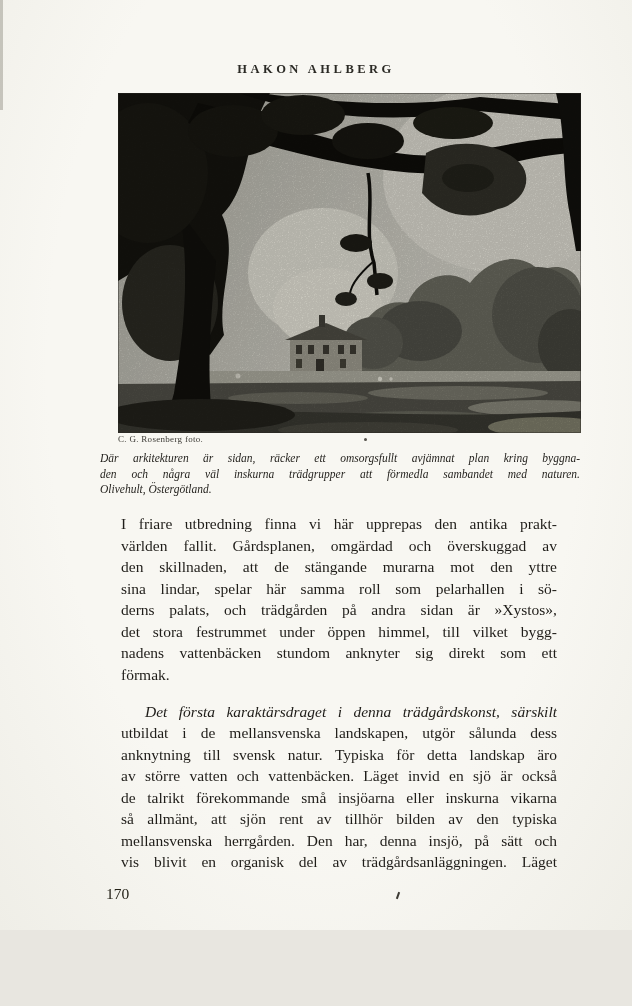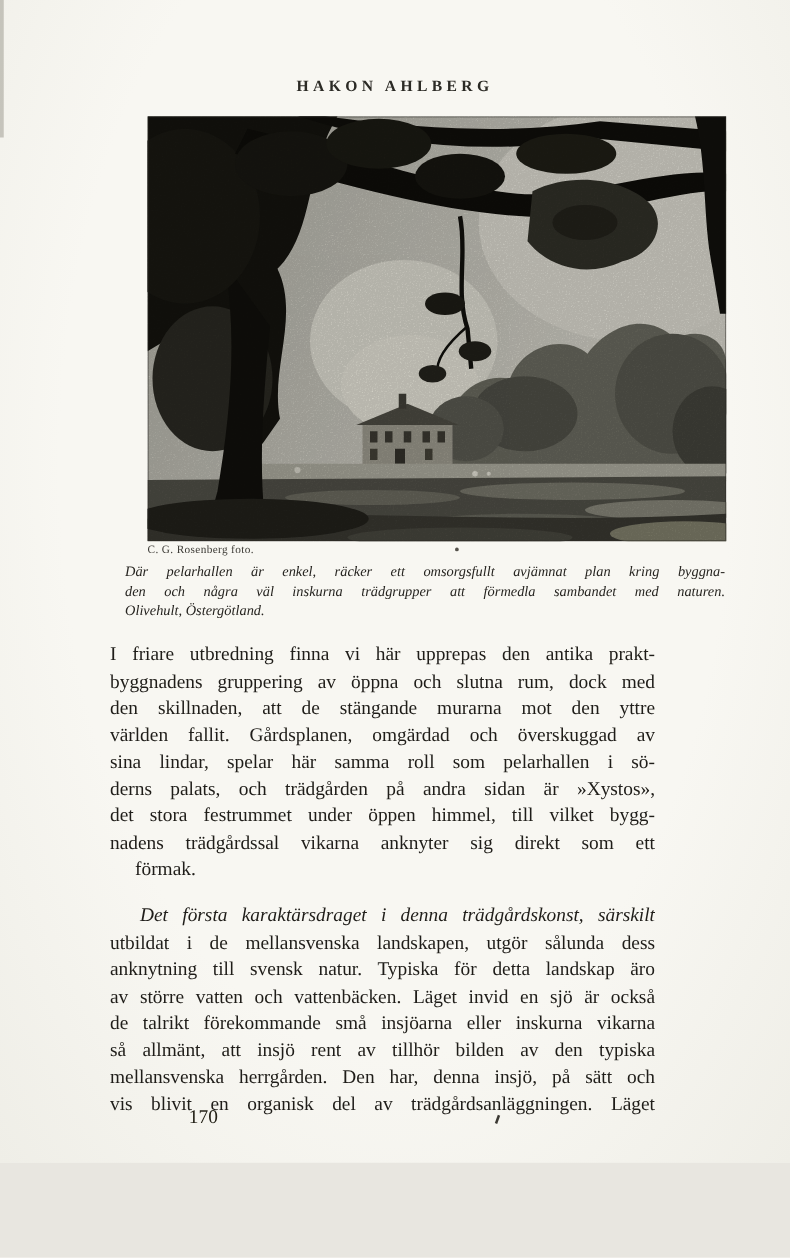--- a/index.html
+++ b/index.html
@@ -27,31 +27,31 @@
     text-align:left;font-size:9px;color:#3d3b36;letter-spacing:.3px;
   }
   .caption{
     position:absolute;left:100px;top:451px;width:480px;
     font-style:italic;font-size:11.5px;line-height:15.6px;color:#262420;
   }
   .cap-line{overflow:hidden;}
   .cj{text-align:justify;text-align-last:justify;}
   .cc{text-align:left;}
   .bodytext{
-    position:absolute;left:88px;top:513px;width:436px;
+    position:absolute;left:121px;top:513px;width:436px;
     font-size:15.5px;line-height:21.5px;color:#1f1d19;
   }
   .para{margin:0;}
   .bl{overflow:hidden;}
   .jl{text-align:justify;text-align-last:justify;}
-  .ll{text-align:left;margin-left:20px;}
+  .ll{text-align:left;}
   .indent{text-indent:24px;font-style:italic;}
   .page-number{
     position:absolute;left:106px;top:885px;
-    font-size:15.5px;color:#242218;margin-left:45px;
+    font-size:15.5px;color:#242218;
   }
   .speck-dot{position:absolute;left:364px;top:438px;width:3px;height:3px;border-radius:50%;background:#55524b;}
   .speck-tick{position:absolute;left:397px;top:892px;width:2px;height:7px;background:#3c3a34;transform:rotate(20deg);}
 </style>
 </head>
 <body>
 
 <div class="page">
 
   <div class="edge-smudge"></div>
@@ -134,46 +134,45 @@
 
       <rect width="463" height="340" filter="url(#grain)" opacity="0.22"></rect>
       <rect x="0.5" y="0.5" width="462" height="339" fill="none" stroke="#2a2923" stroke-opacity="0.45"></rect>
     </svg>
   </div>
 
   <div class="photo-credit">C. G. Rosenberg foto.</div>
   <div class="speck-dot"></div>
 
   <div class="caption">
-    <div class="cap-line cj">Där pelarhallen är enkel, räcker ett omsorgsfullt avjämnat plan kring byggna-</div>
+    <div class="cap-line cj">Där arkitekturen är sidan, räcker ett omsorgsfullt avjämnat plan kring byggna-</div>
     <div class="cap-line cj">den och några väl inskurna trädgrupper att förmedla sambandet med naturen.</div>
     <div class="cap-line cc">Olivehult, Östergötland.</div>
   </div>
 
   <div class="bodytext">
     <p class="para">
       </p>
       <div class="bl jl">I friare utbredning finna vi här upprepas den antika prakt-</div>
-      <div class="bl jl">byggnadens gruppering av öppna och slutna rum, dock med</div>
+      <div class="bl jl">världen fallit.  Gårdsplanen, omgärdad och överskuggad av</div>
       <div class="bl jl">den skillnaden, att de stängande murarna mot den yttre</div>
-      <div class="bl jl">världen fallit.  Gårdsplanen, omgärdad och överskuggad av</div>
       <div class="bl jl">sina lindar, spelar här samma roll som pelarhallen i sö-</div>
       <div class="bl jl">derns palats, och trädgården på andra sidan är »Xystos»,</div>
       <div class="bl jl">det stora festrummet under öppen himmel, till vilket bygg-</div>
-      <div class="bl jl">nadens trädgårdssal vikarna anknyter sig direkt som ett</div>
+      <div class="bl jl">nadens vattenbäcken stundom anknyter sig direkt som ett</div>
       <div class="bl ll">förmak.</div>
     <p></p>
     <p class="para">
       </p>
       <div class="bl jl indent">Det första karaktärsdraget i denna trädgårdskonst, särskilt</div>
       <div class="bl jl">utbildat i de mellansvenska landskapen, utgör sålunda dess</div>
       <div class="bl jl">anknytning till svensk natur.  Typiska för detta landskap äro</div>
       <div class="bl jl">av större vatten och vattenbäcken.  Läget invid en sjö är också</div>
       <div class="bl jl">de talrikt förekommande små insjöarna eller inskurna vikarna</div>
-      <div class="bl jl">så allmänt, att insjö rent av tillhör bilden av den typiska</div>
+      <div class="bl jl">så allmänt, att sjön rent av tillhör bilden av den typiska</div>
       <div class="bl jl">mellansvenska herrgården.  Den har, denna insjö, på sätt och</div>
       <div class="bl jl">vis blivit en organisk del av trädgårdsanläggningen.  Läget</div>
     <p></p>
   </div>
 
   <div class="page-number">170</div>
   <div class="speck-tick"></div>
 
 </div>
 

